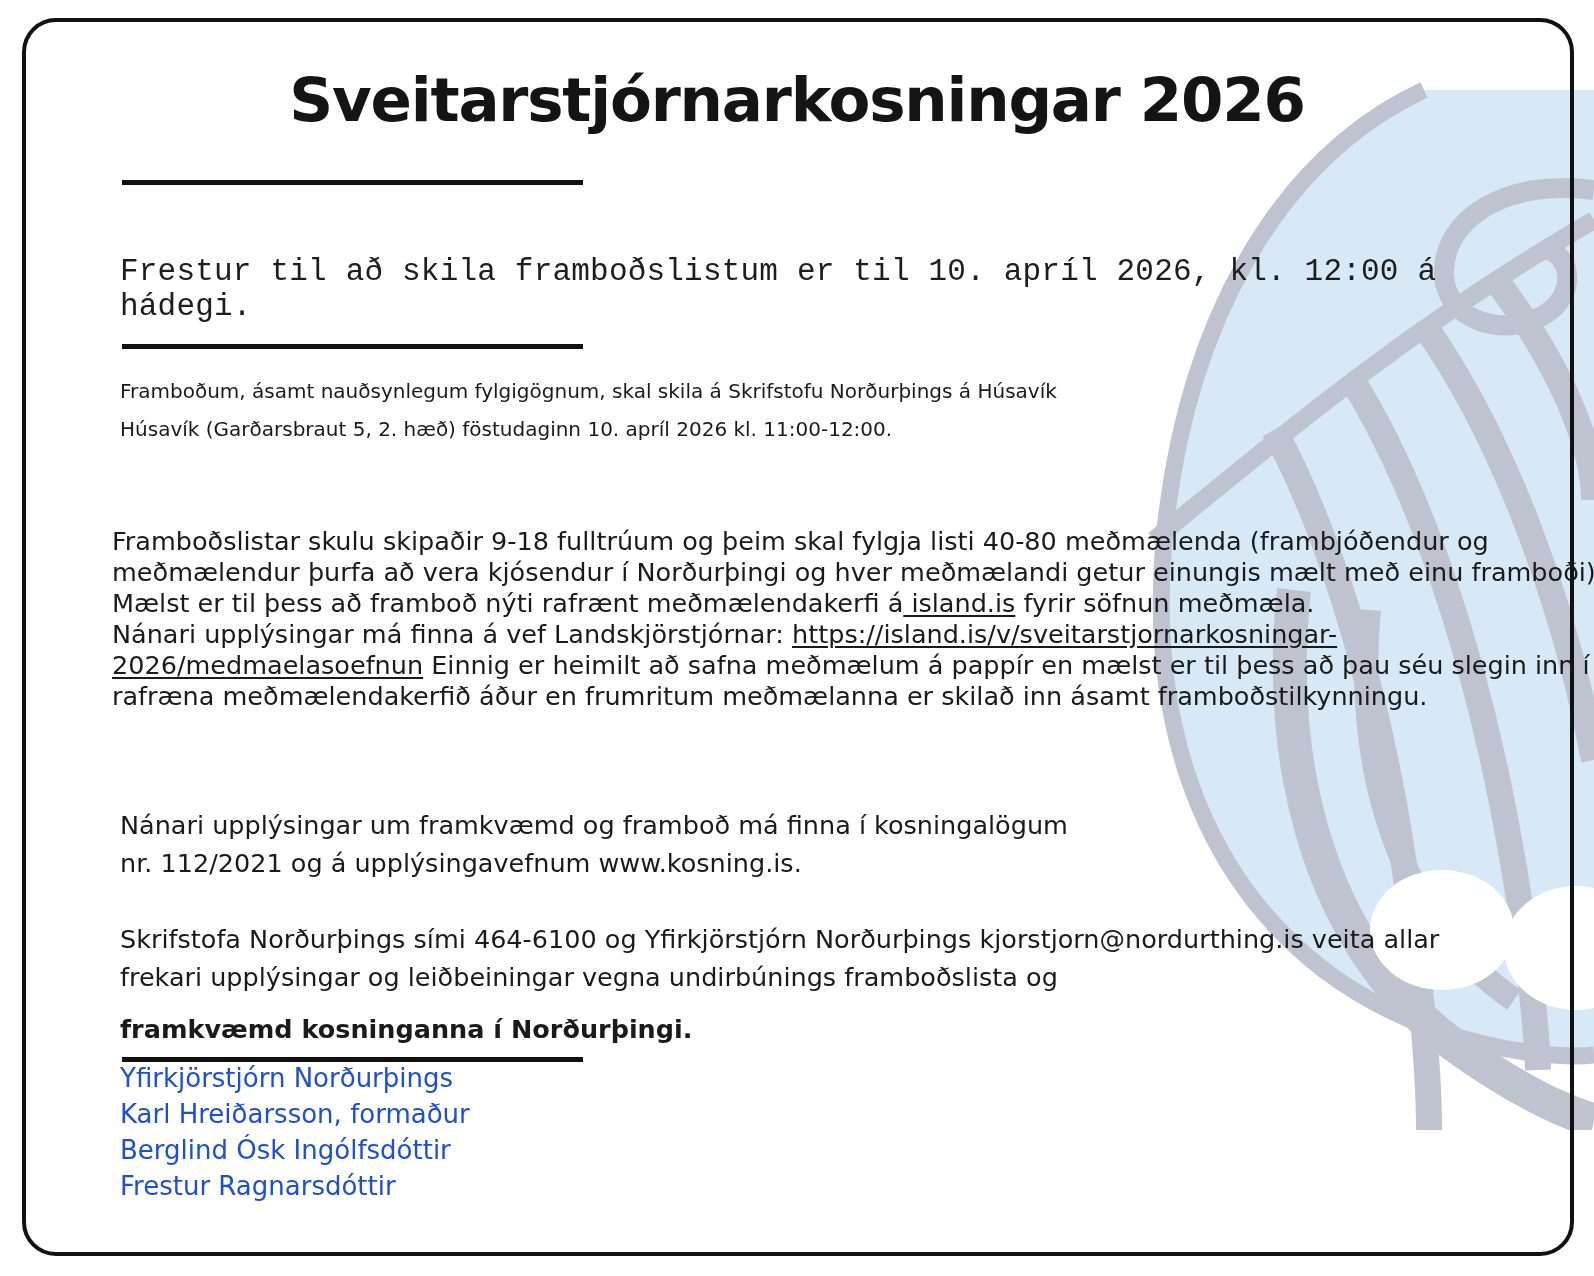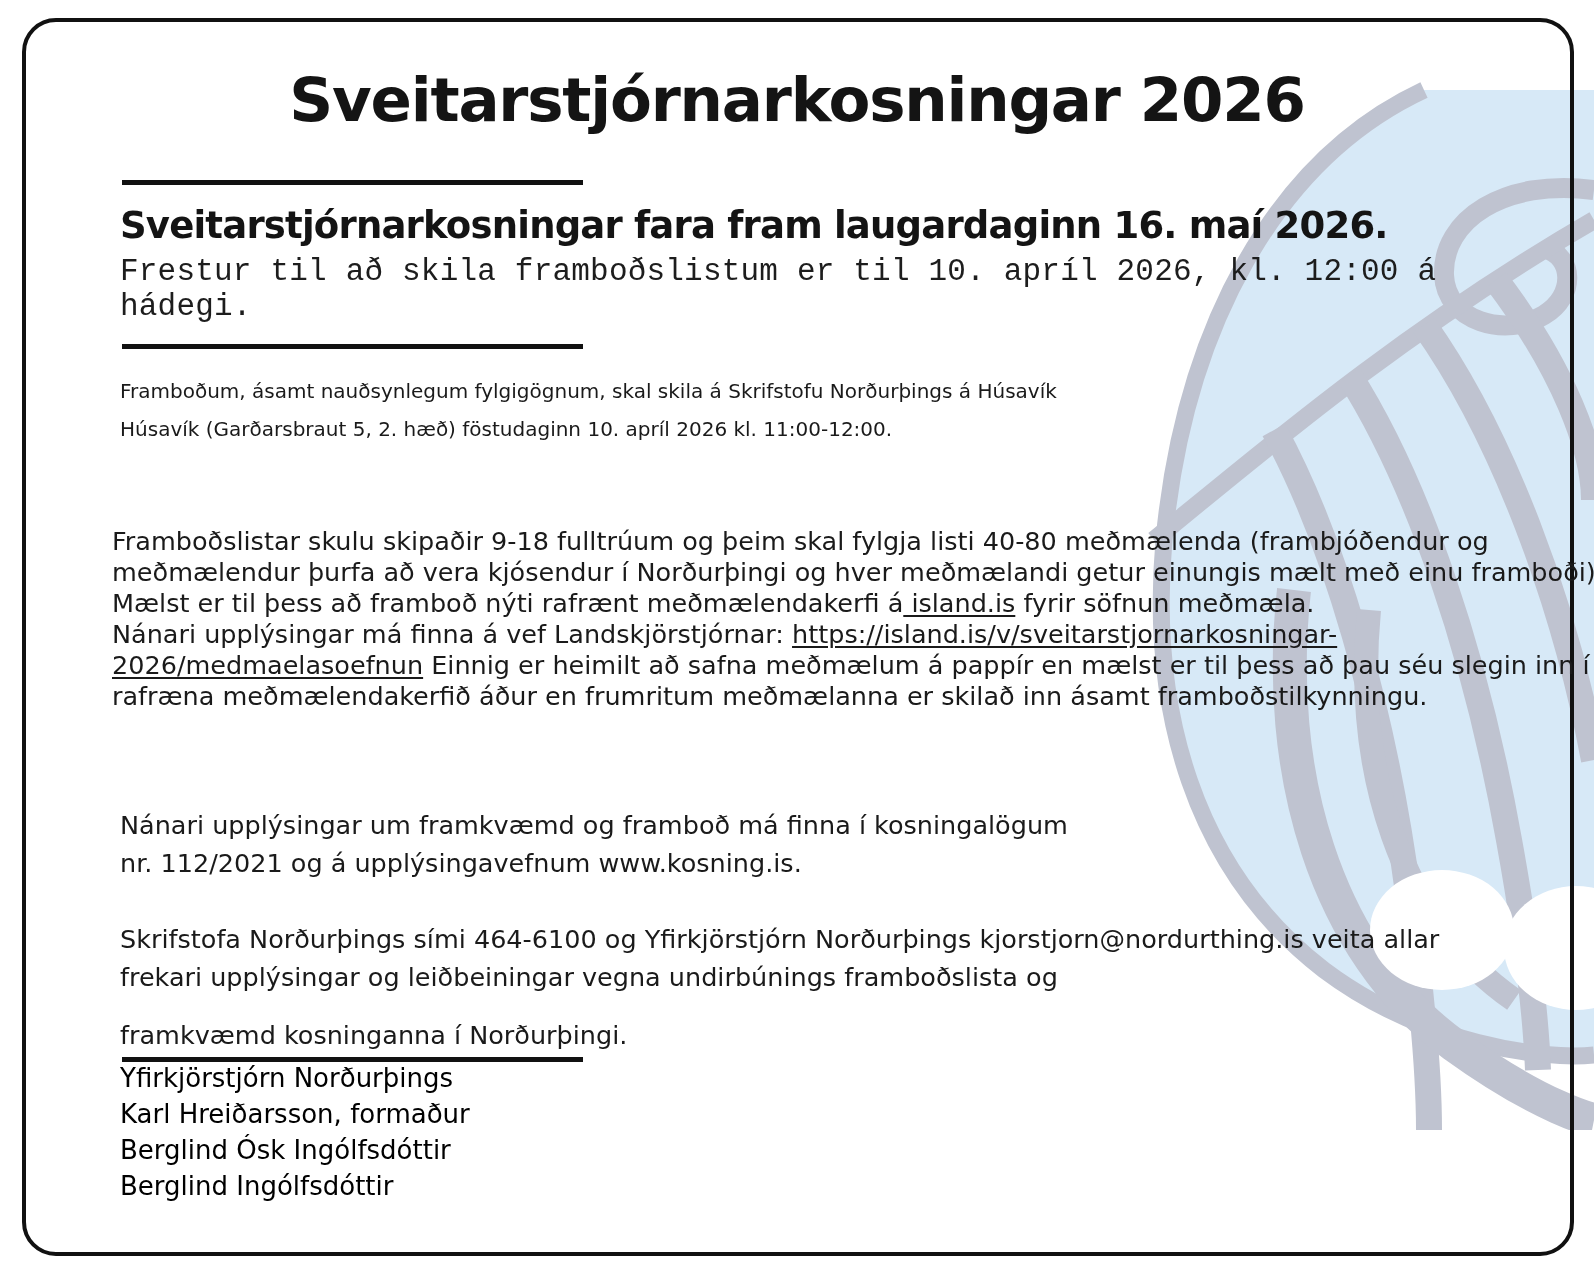--- a/index.html
+++ b/index.html
@@ -108,31 +108,31 @@
     font-weight: 400;
     color: #1a1a1a;
     letter-spacing: 0px;
   }
   .para .ln { display: block; white-space: pre; }
 
   .para-a { left: 120px; top: 372px;  width: 1430px; font-size: 20px; line-height: 38px; }
   .para-b { left: 112px; top: 526px;  width: 1450px; font-size: 25.5px; line-height: 31px; }
   .para-c { left: 120px; top: 806px;  width: 1400px; font-size: 25.5px; line-height: 38px; }
   .para-d { left: 120px; top: 920px;  width: 1400px; font-size: 25.5px; line-height: 38px; }
-  .para-d .ln.spaced { margin-top: 20px; }
+  .para-d .ln.spaced { margin-top: 14px; font-weight: bold; }
 
   .signature {
     position: absolute;
     left: 120px;
     top: 1060px;
     width: 900px;
     font-family: "DejaVu Sans", sans-serif;
     font-size: 26px;
     line-height: 36px;
-    color: #000000;
+    color: #1d4ed8;
   }
   .signature .ln { display: block; white-space: pre; }
 
   .u { text-decoration: underline; text-underline-offset: 3px; }
 </style>
 </head>
 <body>
 
 <div id="poster">
 
@@ -170,21 +170,20 @@
   </div>
 
   <div id="page-frame"></div>
 
   <div id="content">
 
     <div class="title">Sveitarstjórnarkosningar 2026</div>
 
     <div class="rule rule-1"></div>
 
-    <div class="subhead-bold">Sveitarstjórnarkosningar fara fram laugardaginn 16. maí 2026.</div>
     <div class="subhead-light">Frestur til að skila framboðslistum er til 10. apríl 2026, kl. 12:00 á hádegi.</div>
 
     <div class="rule rule-2"></div>
 
     <div class="para para-a">
       <span class="ln">Framboðum, ásamt nauðsynlegum fylgigögnum, skal skila á Skrifstofu Norðurþings á Húsavík</span>
       <span class="ln">Húsavík (Garðarsbraut 5, 2. hæð) föstudaginn 10. apríl 2026 kl. 11:00-12:00.</span>
     </div>
 
     <div class="para para-b">
@@ -206,17 +205,17 @@
       <span class="ln">frekari upplýsingar og leiðbeiningar vegna undirbúnings framboðslista og</span>
       <span class="ln spaced">framkvæmd kosninganna í Norðurþingi.</span>
     </div>
 
     <div class="rule rule-3"></div>
 
     <div class="signature">
       <span class="ln">Yfirkjörstjórn Norðurþings</span>
       <span class="ln">Karl Hreiðarsson, formaður</span>
       <span class="ln">Berglind Ósk Ingólfsdóttir</span>
-      <span class="ln">Berglind Ingólfsdóttir</span>
+      <span class="ln">Frestur Ragnarsdóttir</span>
     </div>
 
   </div>
 </div>
 
 </body></html>

